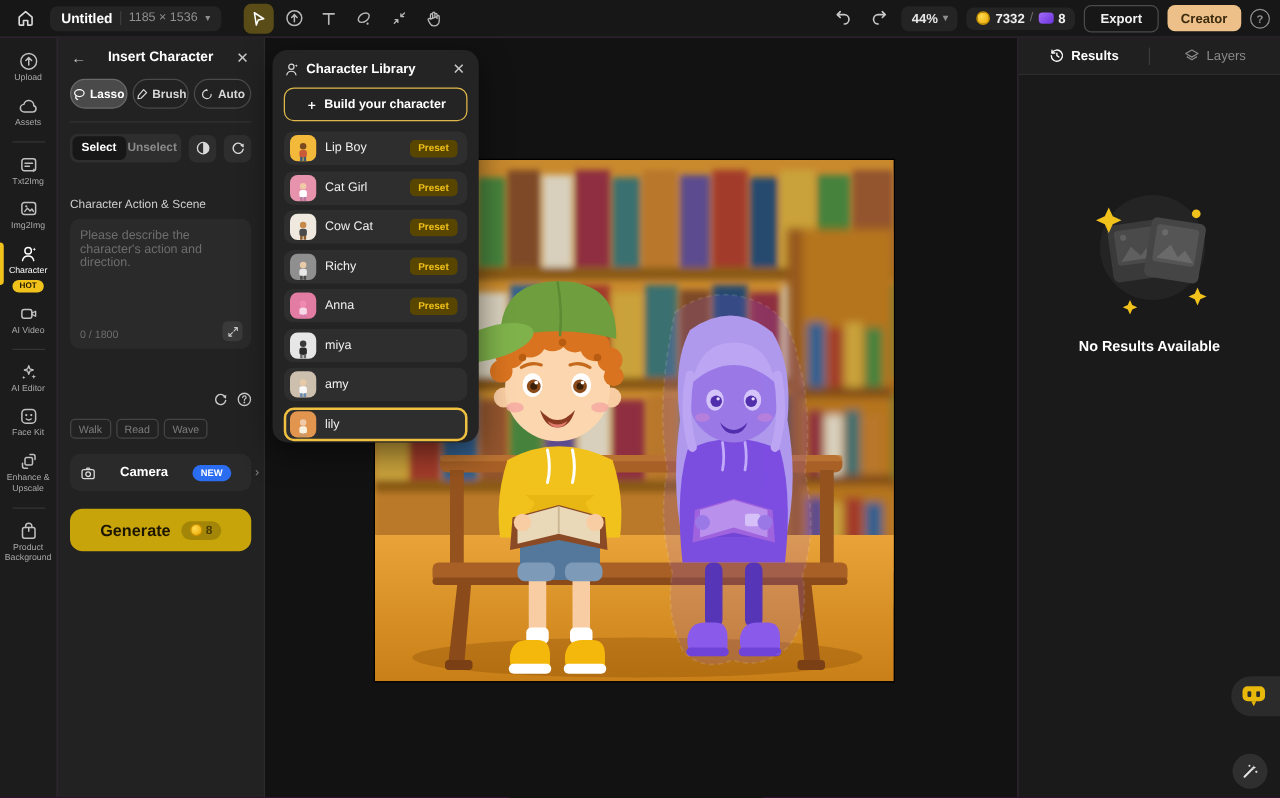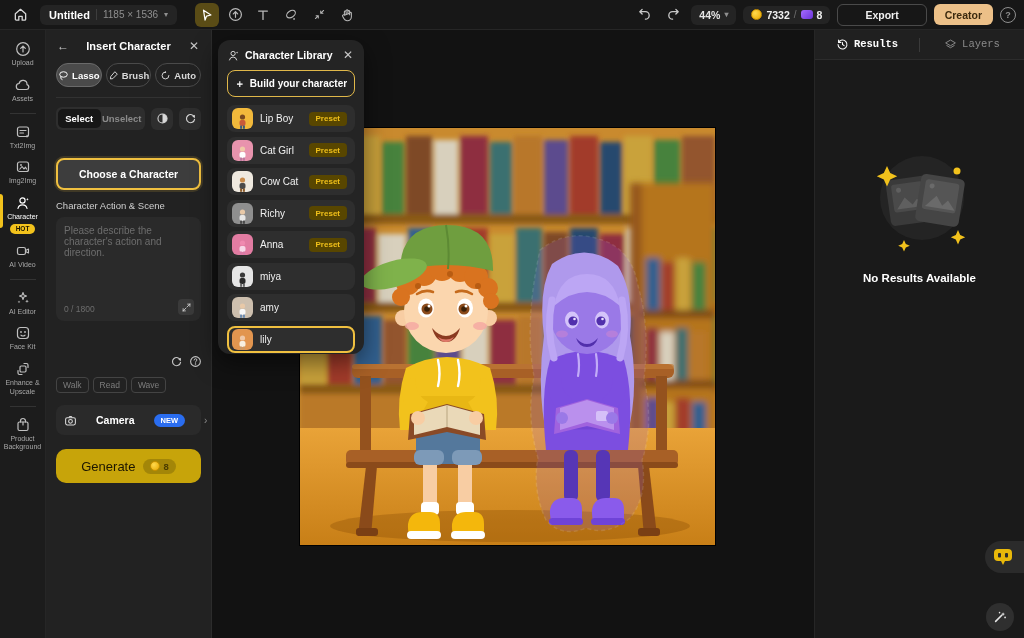--- a/index.html
+++ b/index.html
@@ -22,21 +22,21 @@
   .tool-btn.active { background:#5a4c16; }
   .tb-right { margin-left:auto; display:flex; align-items:center; gap:7px; }
   .icon-ghost { width:22px; height:22px; display:flex; align-items:center; justify-content:center; }
   .zoom-pill { display:flex; align-items:center; gap:4px; background:#242424; border-radius:6px; padding:4px 8px;
                font-size:10.5px; font-weight:bold; color:#e6e6e6; }
   .credits-pill { display:flex; align-items:center; gap:4px; background:#242424; border-radius:6px; padding:3px 8px; }
   .credits-pill .num { font-size:10.5px; font-weight:bold; color:#f0f0f0; }
   .credits-pill .slash { font-size:10px; color:#6f6f6f; }
   .coin { width:11px; height:11px; border-radius:50%; background:radial-gradient(circle at 35% 35%, #ffd94d, #e8a800); border:1px solid #c79000; }
   .gem { width:12px; height:9px; border-radius:3px; background:linear-gradient(135deg,#a56bff,#6a34d8); }
-  .export-btn { background:transparent; border:1px solid #4a4a4a; border-radius:6px; padding:4px 27px;
+  .export-btn { background:transparent; border:1px solid #4a4a4a; border-radius:6px; padding:4px 12px;
                 font-size:10.5px; font-weight:bold; color:#f0f0f0; }
   .creator-btn { background:#ecc088; border:none; border-radius:6px; padding:4.5px 11px;
                  font-size:10.5px; font-weight:bold; color:#3c2a0e; }
   .help-circ { width:16px; height:16px; border:1.3px solid #8f8f8f; border-radius:50%; display:flex;
                align-items:center; justify-content:center; font-size:9px; color:#8f8f8f; font-weight:bold; }
 
   
   .rail { position:absolute; left:0; top:30px; width:46px; height:608px; background:#1c1c1c;
           border-right:1px solid #262626; display:flex; flex-direction:column; align-items:center; padding-top:6px; z-index:40; }
   .rail-item { position:relative; width:46px; padding:5px 0 4px; display:flex; flex-direction:column;
@@ -80,26 +80,26 @@
   .tag-chip { border:1px solid #444; border-radius:4px; padding:2px 6px; font-size:8.5px; color:#7d7d7d;margin-top:48px; }
   .tags-right { margin-left:auto; display:flex; gap:6px; align-items:center; }
   .camera-row { display:flex; align-items:center; gap:19px; background:#2a2a2a; border-radius:8px;
                 height:30px; padding:0 8px; margin-bottom:14px; }
   .camera-row .cam-lbl { font-size:10.5px; font-weight:bold; color:#fff; }
   .new-badge { margin-left:auto; background:#2a6df0; color:#fff; font-size:7.5px; font-weight:bold;
                padding:2px 7px; border-radius:8px; }
   .chev { color:#8a8a8a; font-size:10px; }
   .generate-btn { width:100%; height:34px; background:#c7a40a; border:none; border-radius:10px;
                   display:flex; align-items:center; justify-content:center; gap:8px; }
-  .generate-btn .g-lbl { font-size:13px; font-weight:normal; color:#1c1600; }
+  .generate-btn .g-lbl { font-size:13px; font-weight:bold; color:#1c1600; }
   .cost-pill { display:flex; align-items:center; gap:3px; background:rgba(0,0,0,.18); border-radius:9px; padding:2px 7px; }
   .cost-pill .c-num { font-size:9.5px; font-weight:bold; color:#4a3c00; }
 
   
-  .library { position:absolute; left:218px; top:40px; width:146px; height:314px; background:#242424;
+  .library { position:absolute; left:218px; top:40px; width:165px; height:314px; background:#242424;
              border-radius:12px; box-shadow:0 8px 24px rgba(0,0,0,.5); padding:8px 9px; z-index:45; }
   .lib-head { display:flex; align-items:center; gap:5px; margin-bottom:8px; }
   .lib-title { font-size:10.5px; font-weight:bold; color:#fff; flex:1; }
   .build-btn { width:100%; height:27px; background:transparent; border:1.5px solid #e0b84a; border-radius:8px;
                color:#fff; font-size:10px; font-weight:bold; display:flex; align-items:center; justify-content:center; gap:5px;
                margin-bottom:8px; }
   .char-row { display:flex; align-items:center; gap:7px; background:#2e2e2e; border-radius:8px; height:27px;
               padding:0 6px 0 3px; margin-bottom:4.5px; border:2px solid transparent; cursor:pointer; }
   .char-row.selected { border-color:#f0c040; }
   .char-thumb { width:21px; height:21px; border-radius:6px; overflow:hidden; display:flex; align-items:flex-end; justify-content:center; }
@@ -108,21 +108,21 @@
   .preset:empty { display:none; }
 
   
   .workspace { position:absolute; left:47px; top:30px; width:767px; height:608px; background:#121212; }
   .canvas-img { position:absolute; left:253px; top:98px; width:415px; height:417px; box-shadow:0 0 0 1px #000; }
 
   
   .rpanel { position:absolute; left:814px; top:30px; width:210px; height:608px; background:#1a1a1a;
             border-left:1px solid #262626; z-index:40; }
   .rtabs { height:30px; background:#202020; border-bottom:1px solid #2c2c2c; display:flex; align-items:center; }
-  .rtab { flex:1; display:flex; align-items:flex-start; justify-content:center; gap:5px; font-size:10.5px;font-family:Liberation Mono, monospace; }
+  .rtab { flex:1; display:flex; align-items:flex-end; justify-content:center; gap:5px; font-size:10.5px; }
   .rtab.active { color:#fff; font-weight:bold; }
   .rtab.inactive { color:#8a8a8a; }
   .rtab-div { width:1px; height:14px; background:#3a3a3a; }
   .empty-state { display:flex; flex-direction:column; align-items:center; margin-top:78px; }
   .empty-text { margin-top:14px; font-size:11.5px; font-weight:bold; color:#fff; }
 
   
   .chat-fab { position:absolute; left:985px; top:541px; width:39px; height:32px; background:#2b2b2b;
               border-radius:16px 0 0 16px; display:flex; align-items:center; justify-content:flex-start;
               padding-left:8px; z-index:60; }
@@ -605,21 +605,20 @@
       </div>
       <div class="sq-ic">
         <span>
             <svg width="13" height="13" viewBox="0 0 16 16">
               <path d="M12.8 6.5A5 5 0 1 0 13 9" fill="none" stroke="#d8d8d8" stroke-width="1.4" stroke-linecap="round"></path>
               <path d="m13.6 3.4-.4 3.4-3.2-1.1z" fill="#d8d8d8"></path>
             </svg>
           </span>
       </div>
     </div>
-    <button class="choose-btn">Choose a Character</button>
     <div class="sec-label">Character Action &amp; Scene</div>
     <div class="prompt-box">
       <textarea placeholder="Please describe the character's action and direction." style=""></textarea>
       <span class="count">0 / 1800</span>
       <div class="expand-ic">
         <svg width="9" height="9" viewBox="0 0 16 16">
             <path d="M9 7 14 2M14 2h-4M14 2v4M7 9l-5 5M2 14h4M2 14v-4" stroke="#c8c8c8" stroke-width="1.6" fill="none" stroke-linecap="round"></path>
           </svg>
       </div>
     </div>

